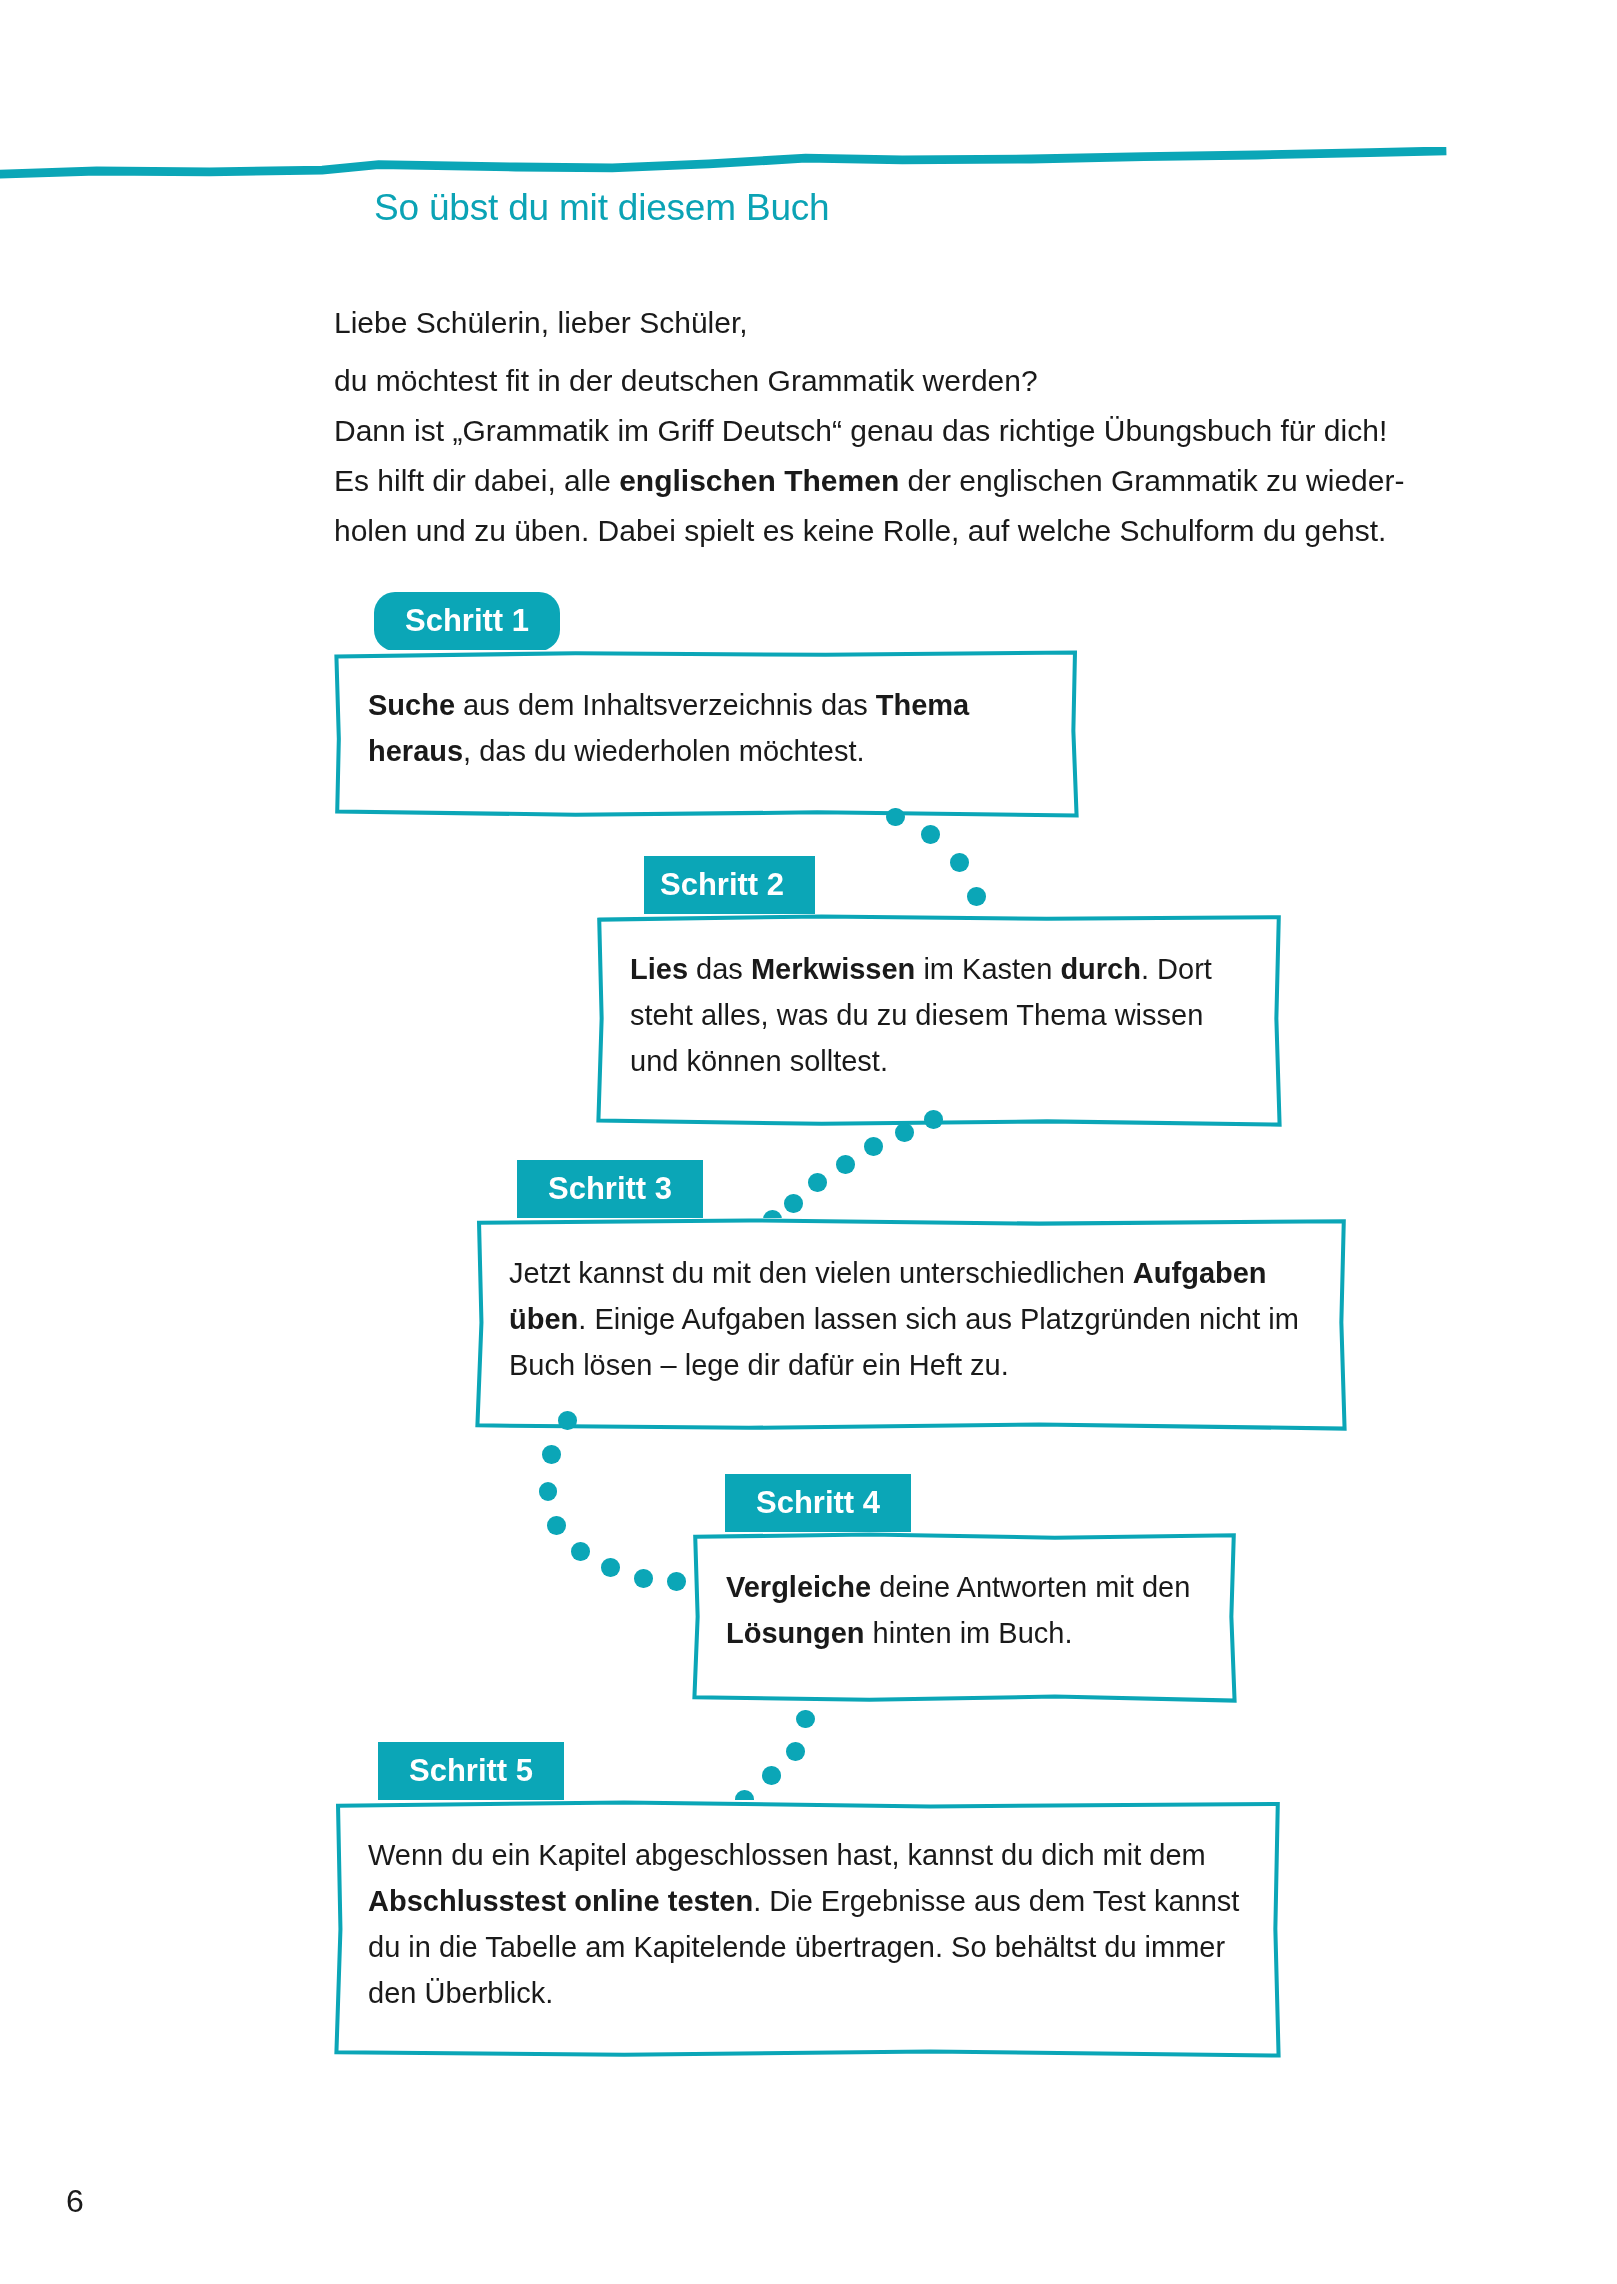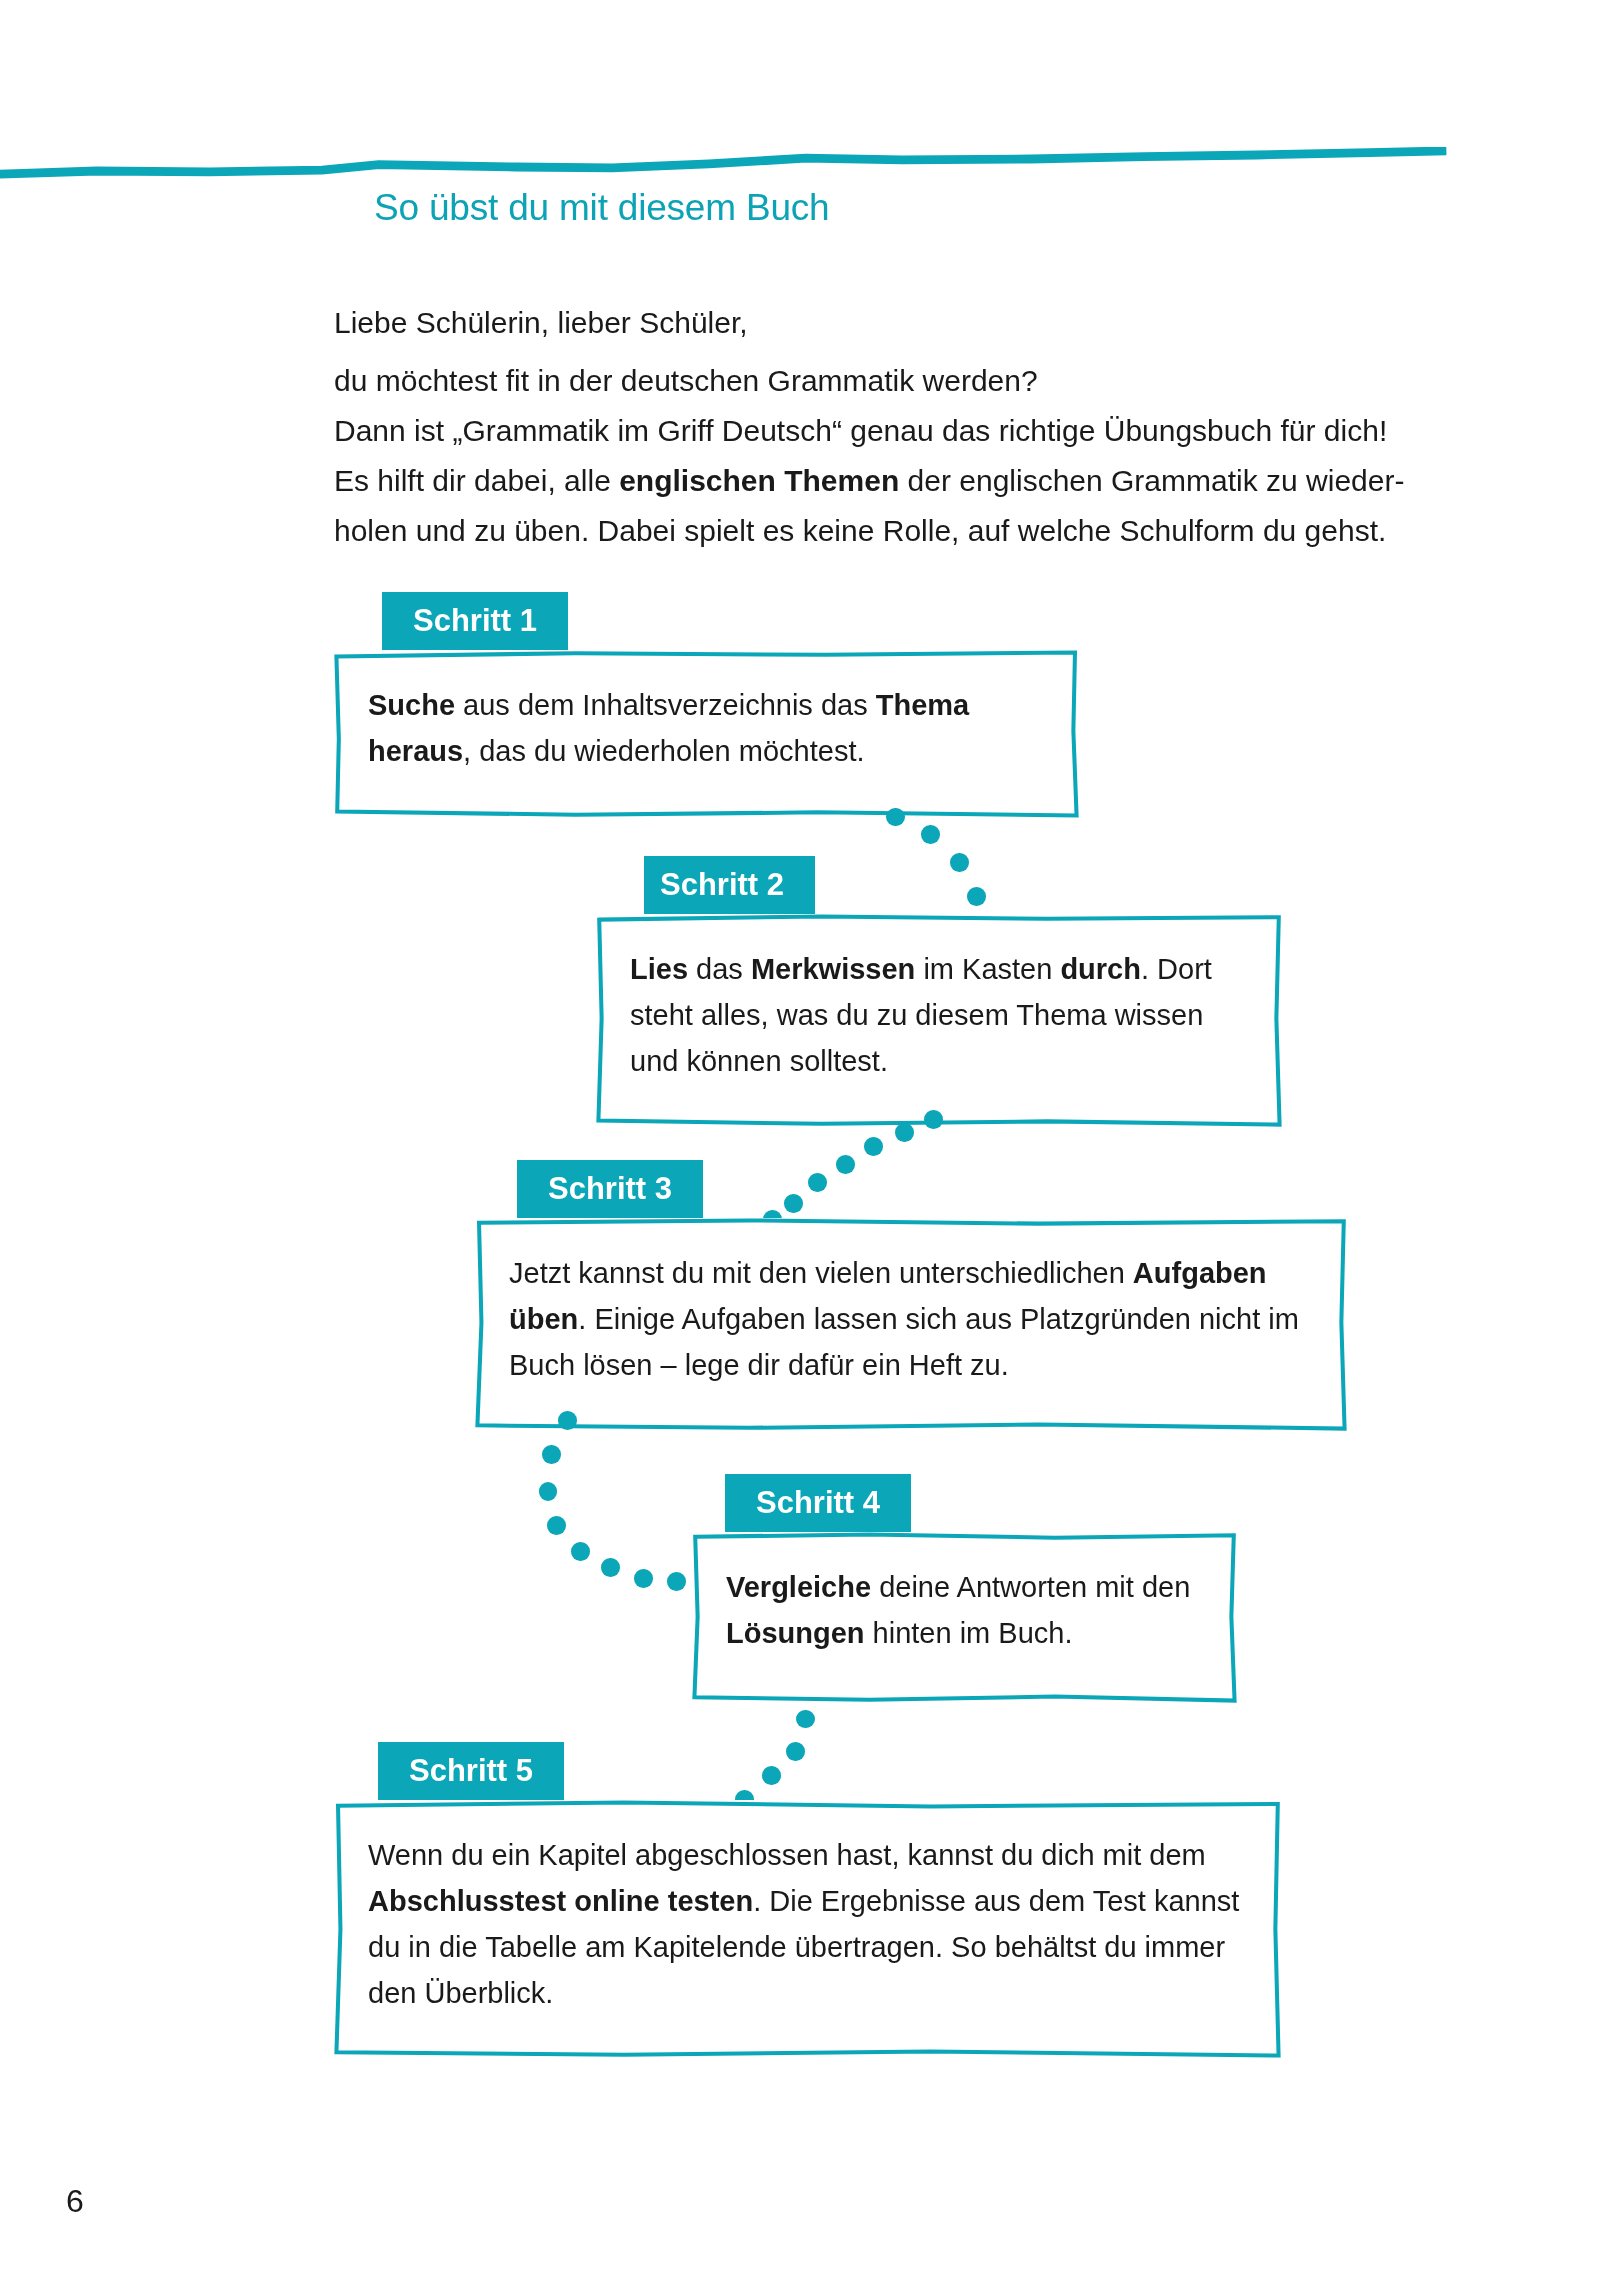--- a/index.html
+++ b/index.html
@@ -128,21 +128,21 @@
 
   <div class="intro intro-greeting">Liebe Schülerin, lieber Schüler,</div>
   <div class="intro intro-body">
     <div>du möchtest fit in der deutschen Grammatik werden?</div>
     <div>Dann ist „Grammatik im Griff Deutsch“ genau das richtige Übungsbuch für dich!</div>
     <div><span>Es hilft dir dabei, alle </span><b>englischen Themen</b><span> der englischen Grammatik zu wieder-</span></div>
     <div>holen und zu üben. Dabei spielt es keine Rolle, auf welche Schulform du gehst.</div>
   </div>
 
   <div class="step" style="left:334px; top:592px; width:749px; height:226px;">
-    <div class="step-tab" style="left:48px;">Schritt 1</div>
+    <div class="step-tab" style="left:40px;border-radius:21px;">Schritt 1</div>
     <div class="step-body" style="left:0; top:58px; width:745px; height:168px;">
       <svg class="sketch" viewBox="0 0 925 208" preserveAspectRatio="none">
         <path d="M3,8 L300,4 L610,6 L920,3 L918,100 L922,205 L600,201 L300,204 L4,200 L6,110 Z" fill="none" stroke="#0BA6B7" stroke-width="5"></path>
       </svg>
       <div class="step-text"><b>Suche</b><span> aus dem Inhaltsverzeichnis das </span><b>Thema</b><span> </span><b>heraus</b><span>, das du wiederholen möchtest.</span></div>
     </div>
   </div>
 
   <div class="connector" style="left:886px; top:806px; width:161px; height:105px;">
     <span class="dot" style="left:0px;  top:1.6px;"></span>

